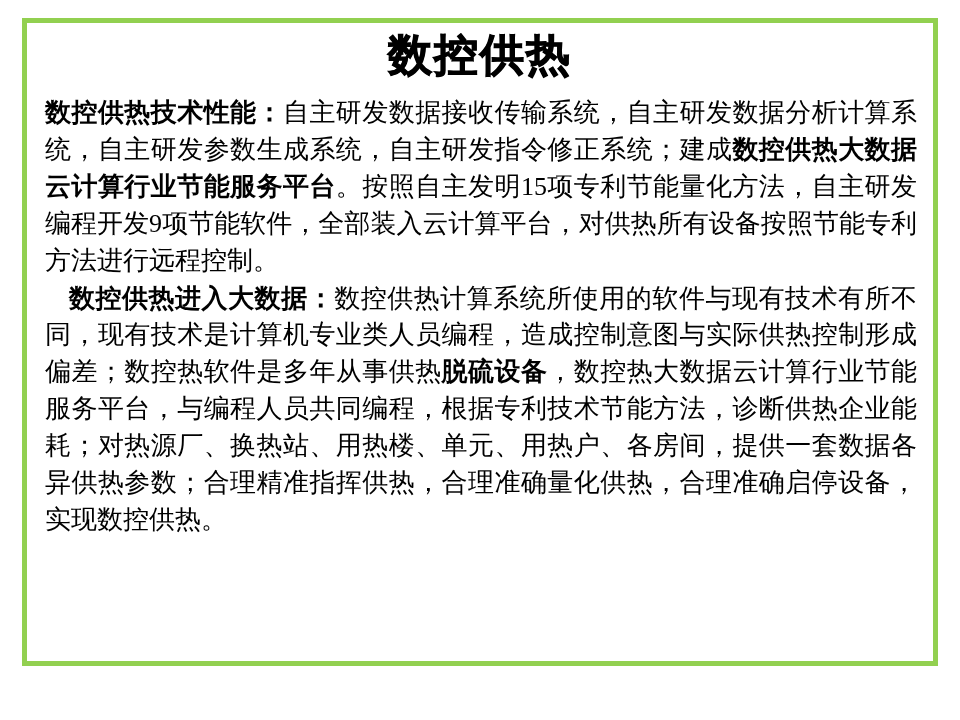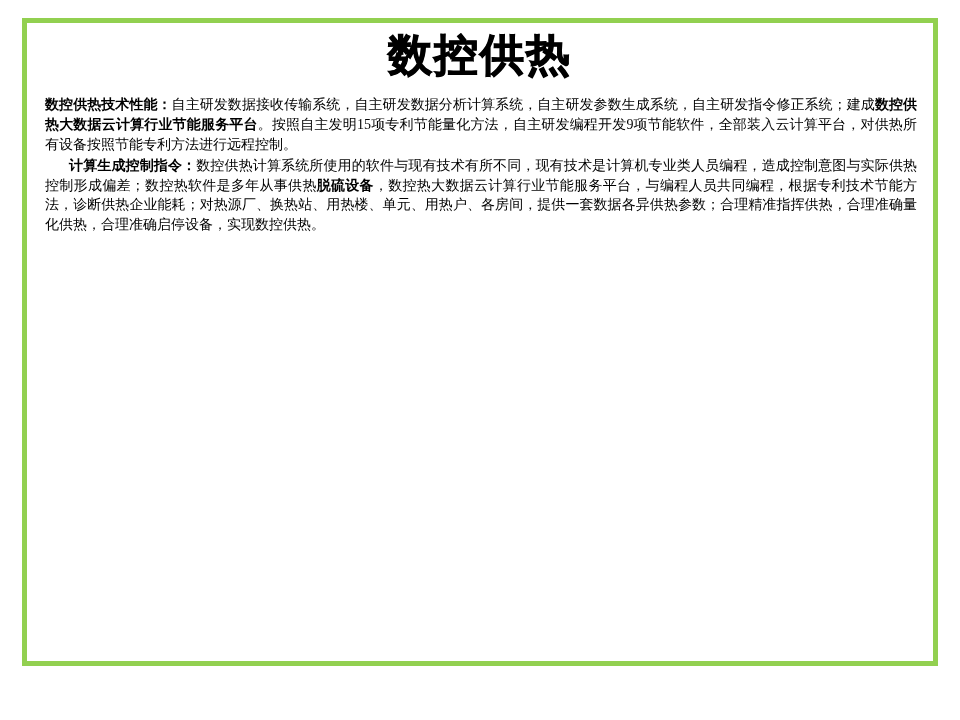--- a/index.html
+++ b/index.html
@@ -42,21 +42,21 @@
     color: #000000;
     letter-spacing: 2px;
     line-height: 1.1;
     -webkit-text-stroke: 1px #000;
   }
   .body-text {
     position: absolute;
     left: 18px;
     top: 72px;
     width: 872px;
-    font-size: 14px;
+    font-size: 26px;
     line-height: 1.42;
     color: #000000;
     text-align: justify;
     text-justify: inter-ideograph;
   }
   .para {
     margin: 0 0 1px 0;
     text-indent: 0;
   }
   .para.indent {
@@ -67,16 +67,16 @@
   }
 </style>
 </head>
 <body>
 
 <div class="slide">
   <div class="frame" style="border-color: rgb(146, 208, 80);">
     <div class="title">数控供热</div>
     <div class="body-text">
         <div class="para"><span class="b">数控供热技术性能：</span><span>自主研发数据接收传输系统，自主研发数据分析计算系统，自主研发参数生成系统，自主研发指令修正系统；建成</span><span class="b">数控供热大数据云计算行业节能服务平台</span><span>。按照自主发明15项专利节能量化方法，自主研发编程开发9项节能软件，全部装入云计算平台，对供热所有设备按照节能专利方法进行远程控制。</span></div>
-        <div class="para indent"><span class="b">计算生成控制指令：</span><span>数控供热计算系统所使用的软件与现有技术有所不同，现有技术是计算机专业类人员编程，造成控制意图与实际供热控制形成偏差；数控热软件是多年从事供热</span><span class="b">脱硫设备</span><span>，数控热大数据云计算行业节能服务平台，与编程人员共同编程，根据专利技术节能方法，诊断供热企业能耗；对热源厂、换热站、用热楼、单元、用热户、各房间，提供一套数据各异供热参数；合理精准指挥供热，合理准确量化供热，合理准确启停设备，实现数控供热。</span></div>
+        <div class="para indent"><span class="b">数控供热进入大数据：</span><span>数控供热计算系统所使用的软件与现有技术有所不同，现有技术是计算机专业类人员编程，造成控制意图与实际供热控制形成偏差；数控热软件是多年从事供热</span><span class="b">脱硫设备</span><span>，数控热大数据云计算行业节能服务平台，与编程人员共同编程，根据专利技术节能方法，诊断供热企业能耗；对热源厂、换热站、用热楼、单元、用热户、各房间，提供一套数据各异供热参数；合理精准指挥供热，合理准确量化供热，合理准确启停设备，实现数控供热。</span></div>
       </div>
   </div>
 </div>
 
 </body></html>

